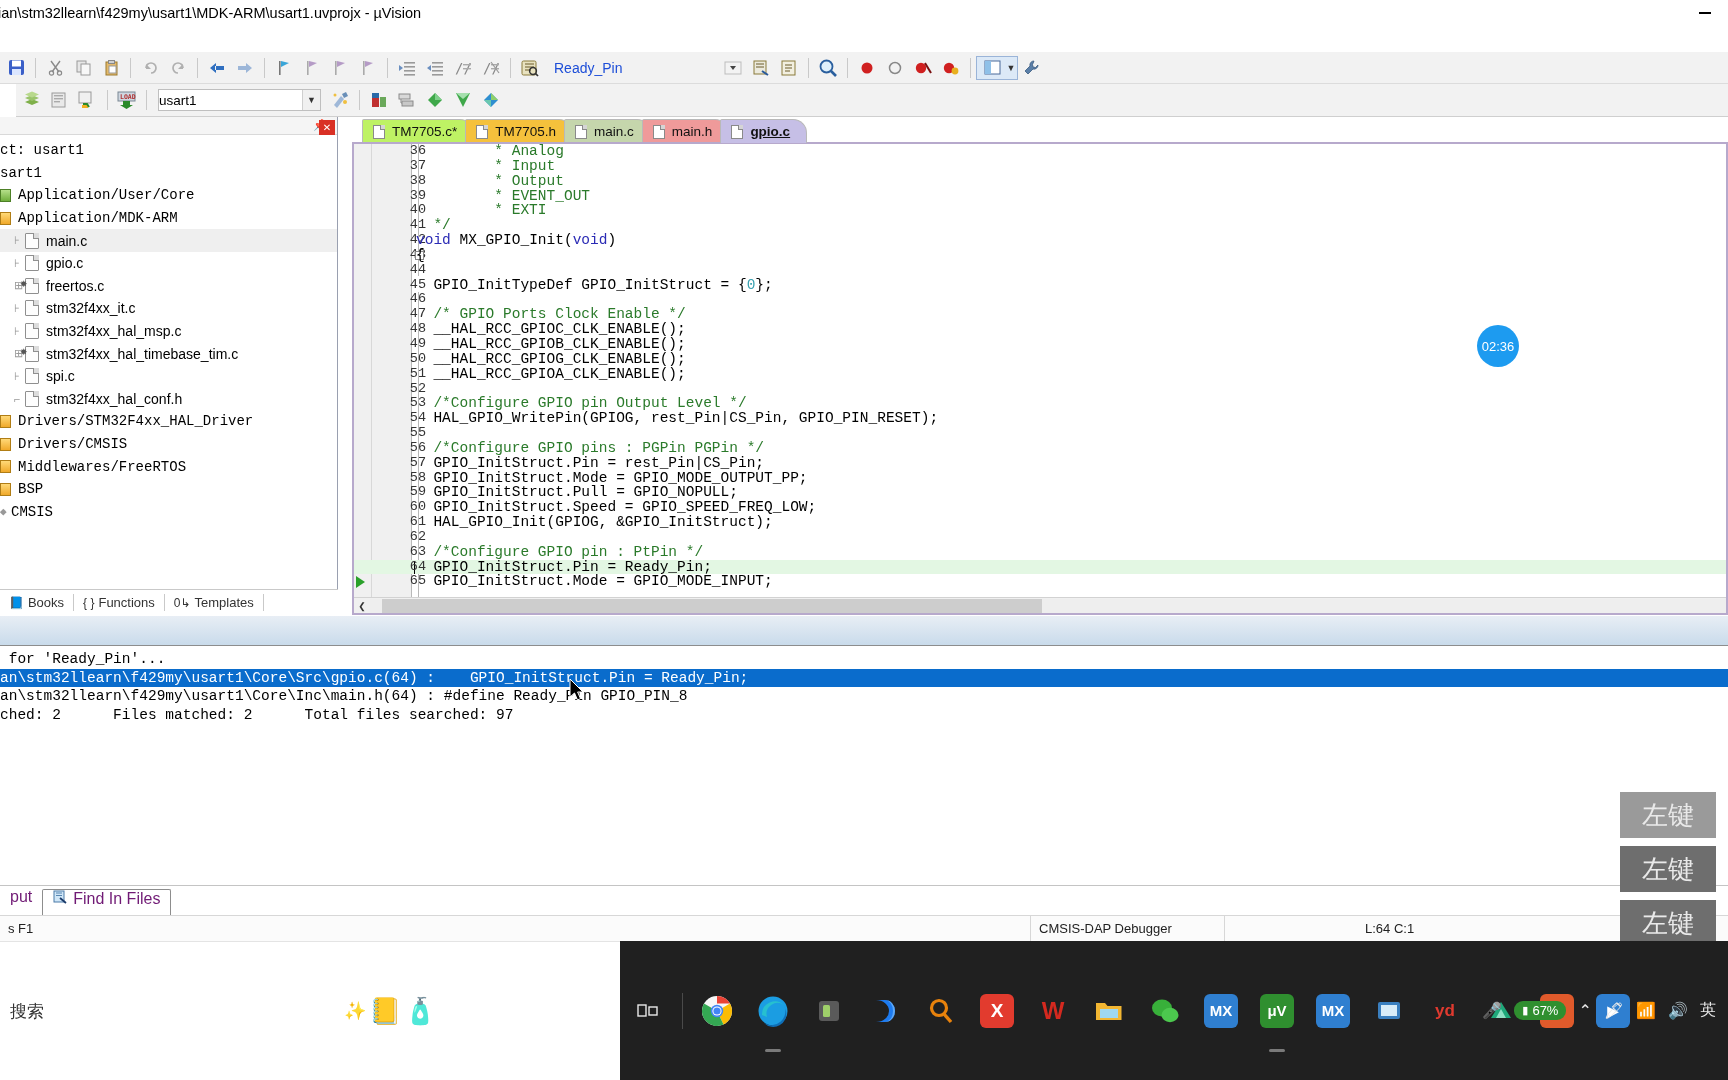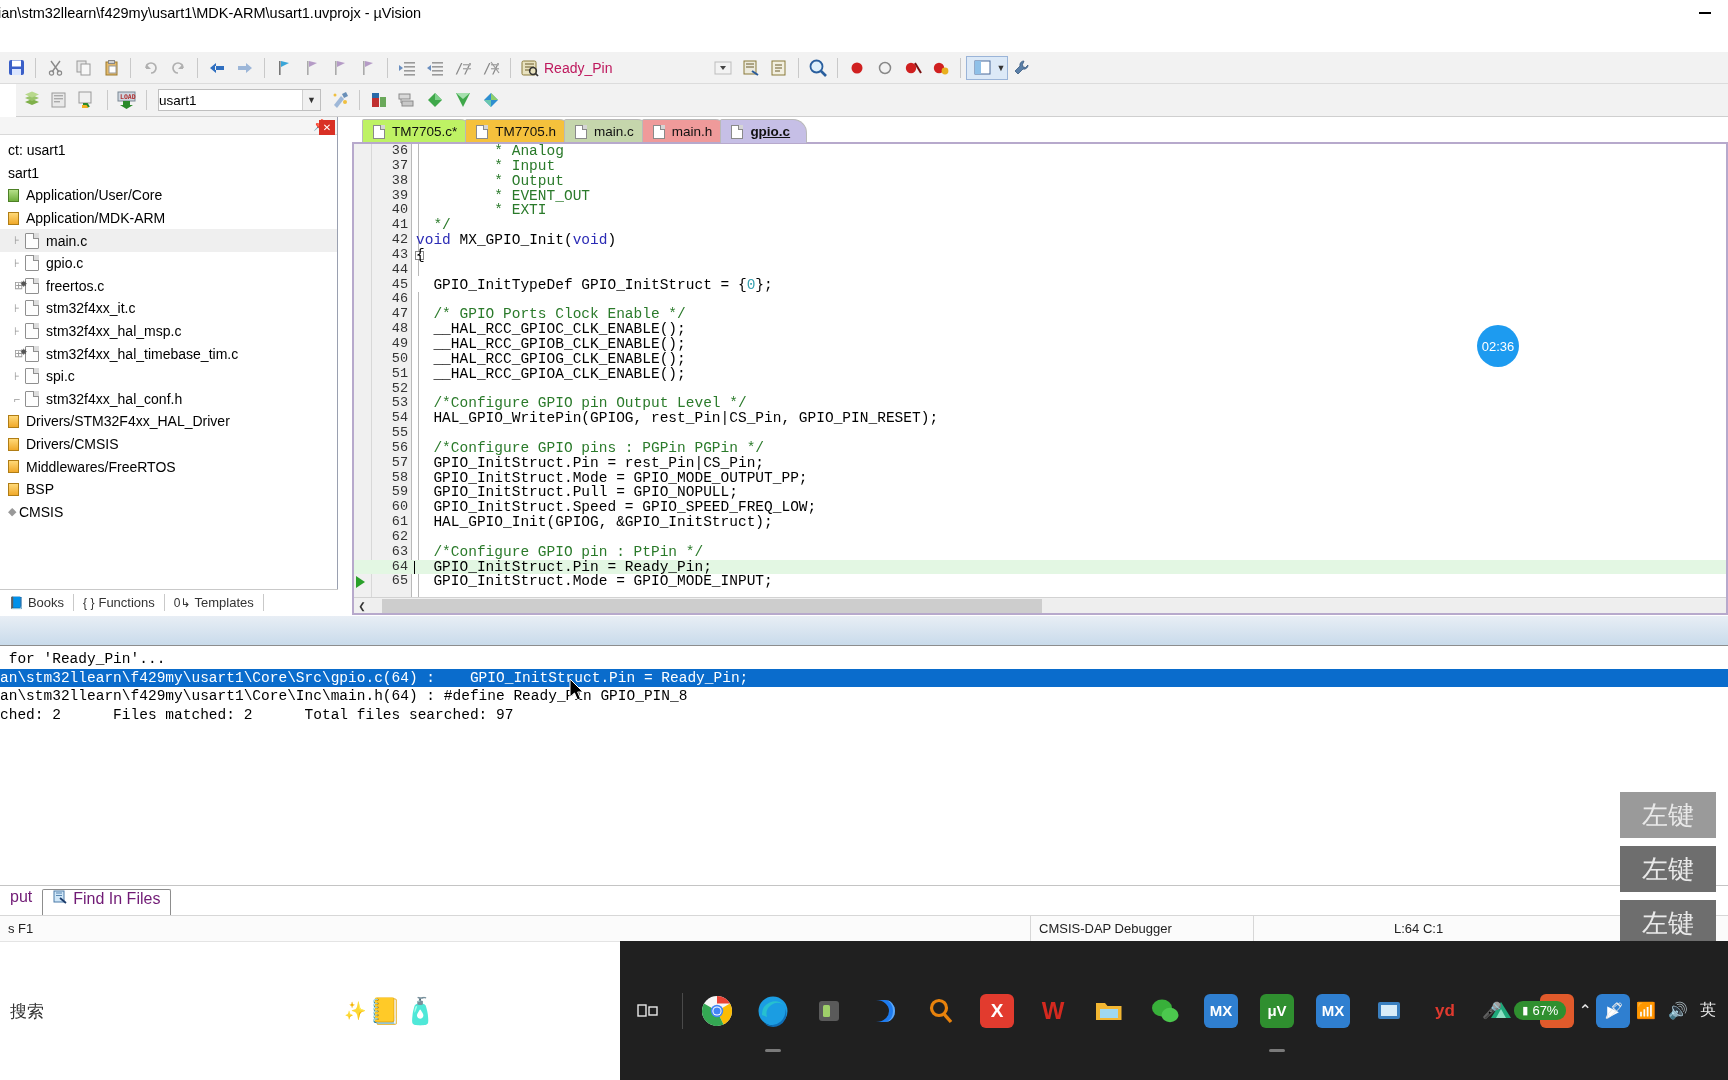--- a/index.html
+++ b/index.html
@@ -52,21 +52,21 @@
     position: absolute; left: 16px; top: 84px; width: 1728px; height: 33px;
     background: #f2f2f2; border-bottom: 1px solid #cfcfcf;
     display: flex; align-items: center; padding-left: 2px;
   }
   .tb-btn {
     width: 26px; height: 26px; margin: 0 1px;
     display: flex; align-items: center; justify-content: center;
     font-size: 15px; color: #444; position: relative;
   }
   .tb-sep { width: 1px; height: 20px; background: #c9c9c9; margin: 0 5px; }
-  .tb-label { font-size: 14px; color: #be185d; white-space: nowrap; }
+  .tb-label { font-size: 14px; color: #1d4ed8; margin-left: 10px; white-space: nowrap; }
 
   .combo {
     height: 22px; width: 140px; border: 1px solid #bfbfbf; background: #fff;
     font-size: 13.5px; display: flex; align-items: center; 
     position: relative; margin-left: 6px; color: #000;
   }
   .combo .arrow {
     position: absolute; right: 0; top: 0; width: 18px; height: 20px;
     background: #f0f0f0; border-left: 1px solid #cfcfcf;
     display: flex; align-items: center; justify-content: center; font-size: 9px; color: #333;
@@ -81,21 +81,21 @@
   .pane-header {
     height: 18px; background: #f5f5f5; border-bottom: 1px solid #d9d9d9;
     display: flex; align-items: center; justify-content: flex-end; padding-right: 4px;
   }
   .pin-icon { font-size: 11px; color: #444; margin-right: 6px; }
   .tree { padding: 4px 0 0 0; font-size: 14px; color: #000; }
   .tree-row {
     height: 22.6px; display: flex; align-items: center; padding-left: 0px; white-space: nowrap;
   }
   .tree-row.sel { background: #efefef; }
-  .tree-ind0 { padding-left: 8px; }
+  .tree-ind0 { padding-left: 0px; font-family: Liberation Mono, monospace; }
   .tree-ind2 { padding-left: 14px; }
   .ficon {
     width: 14px; height: 16px; margin-right: 7px; display:inline-block; position: relative;
     background: #fdfdfd; border: 1px solid #8f8f8f; border-radius: 1px; flex: none;
   }
   .ficon::after{
     content:""; position:absolute; right:-1px; top:-1px; width:5px; height:5px;
     background:#dcdcdc; border-left:1px solid #8f8f8f; border-bottom:1px solid #8f8f8f;
   }
   .ficon.star::before{
@@ -158,21 +158,21 @@
     position: absolute; left: 18px; top: 0; width: 40px; height: 100%;
     background: #f0f0f0; border-right: 1px solid #b9b9b9;
   }
   .code-lines {
     position: absolute; left: 0; top: 0; width: 100%; height: 100%;
     font-family: "Liberation Mono", "DejaVu Sans Mono", monospace;
     font-size: 14.5px; line-height: 14.85px;
   }
   .cl { position: relative; height: 14.85px; white-space: pre; }
   .cl .n {
-    position: absolute; left: 16px; width: 38px; text-align: right;
+    position: absolute; left: 34px; width: 38px; text-align: right;
     color: #333; font-size: 13.5px; line-height: 14.85px;
   }
   .cl .t {
     position: absolute; left: 62px; line-height: 14.85px; color: #000;
   }
   .cl.hl { background: #e3f7e3; }
   .cl.hl::before{
     content:""; position:absolute; left:60px; top:1px; width:1px; height:13px; background:#000;
   }
   .fold {
@@ -813,21 +813,21 @@
             <path d="M3 3 h6 M3 5.5 h6" stroke="#4a7aa8" stroke-width="0.9"></path>
             <path d="M7 8 L13 13" stroke="#1a3a6a" stroke-width="1.8"></path>
           </svg>
       </span>
       <span>Find In Files</span>
     </div>
   </div>
 
   <div class="statusbar">
     <div class="sb-cell" style="width:1030px;">s F1</div>
-    <div class="sb-cell b" style="width:224px;justify-content:flex-start;">CMSIS-DAP Debugger</div>
+    <div class="sb-cell b" style="width:195px;justify-content:flex-start;">CMSIS-DAP Debugger</div>
     <div class="sb-cell" style="width:140px;padding-left:140px;">L:64 C:1</div>
   </div>
 
   <div class="keyhint k1">
     <span>左键</span>
   </div>
   <div class="keyhint k2">
     <span>左键</span>
   </div>
   <div class="keyhint k3">

